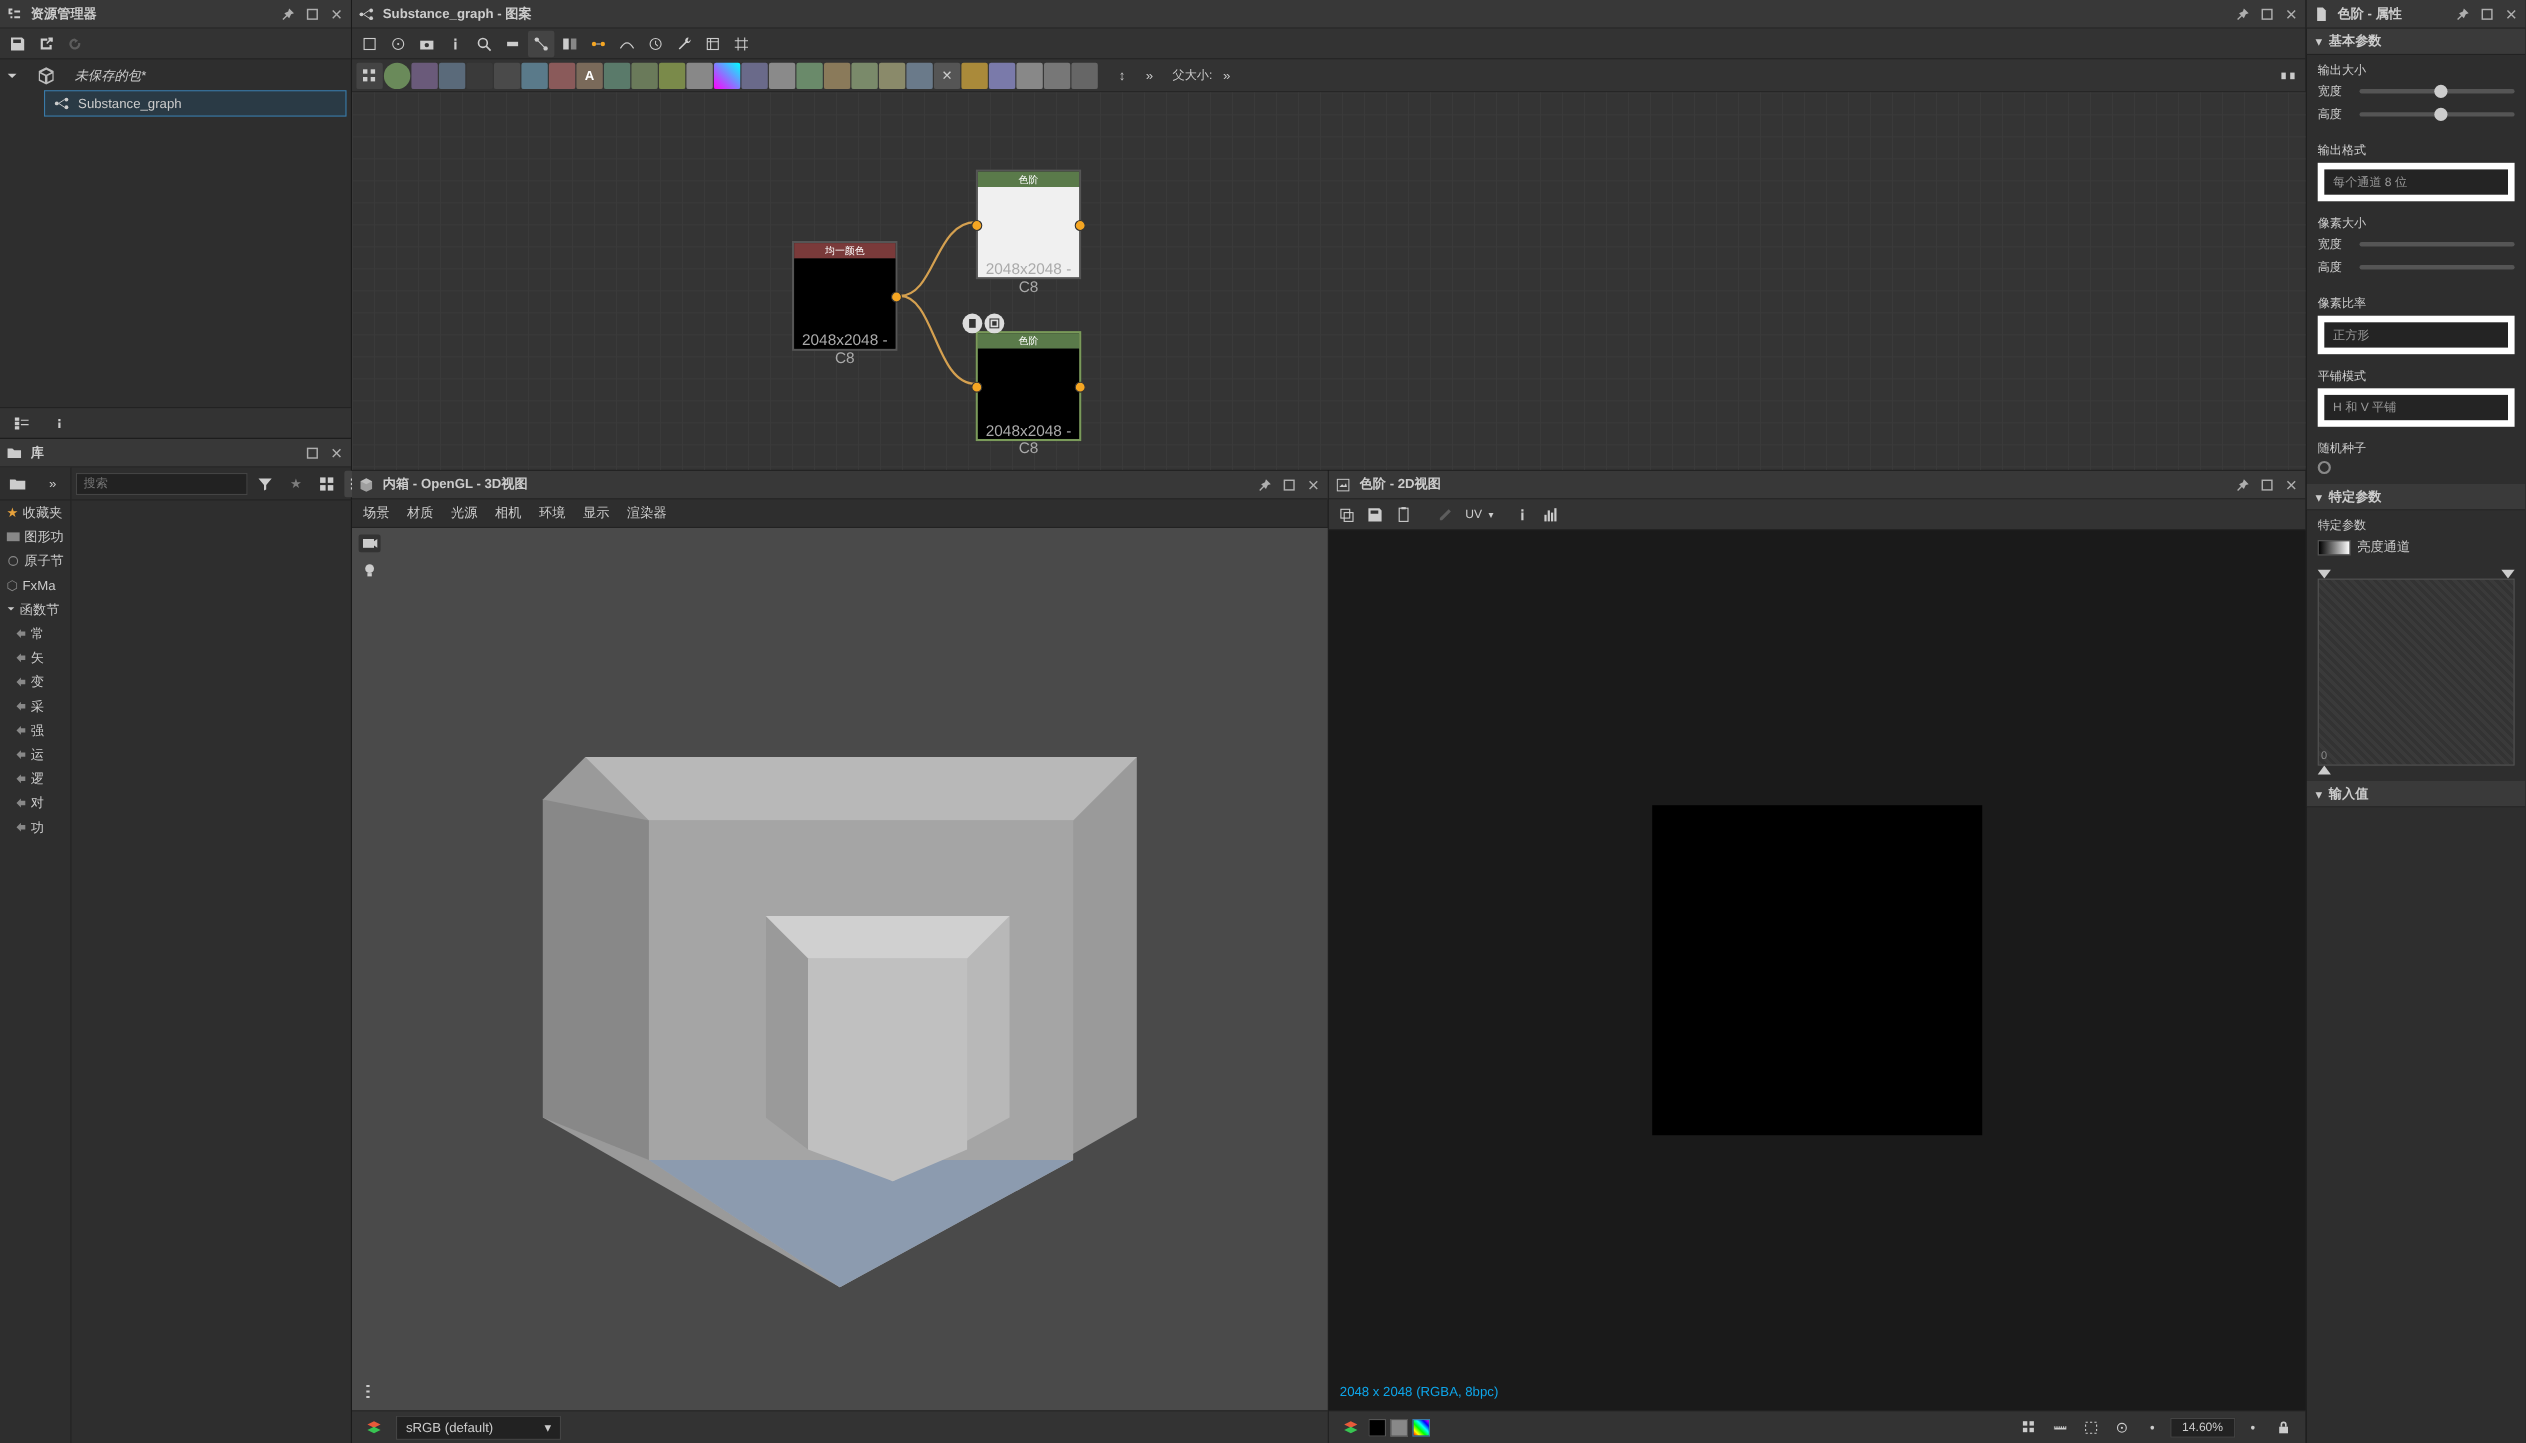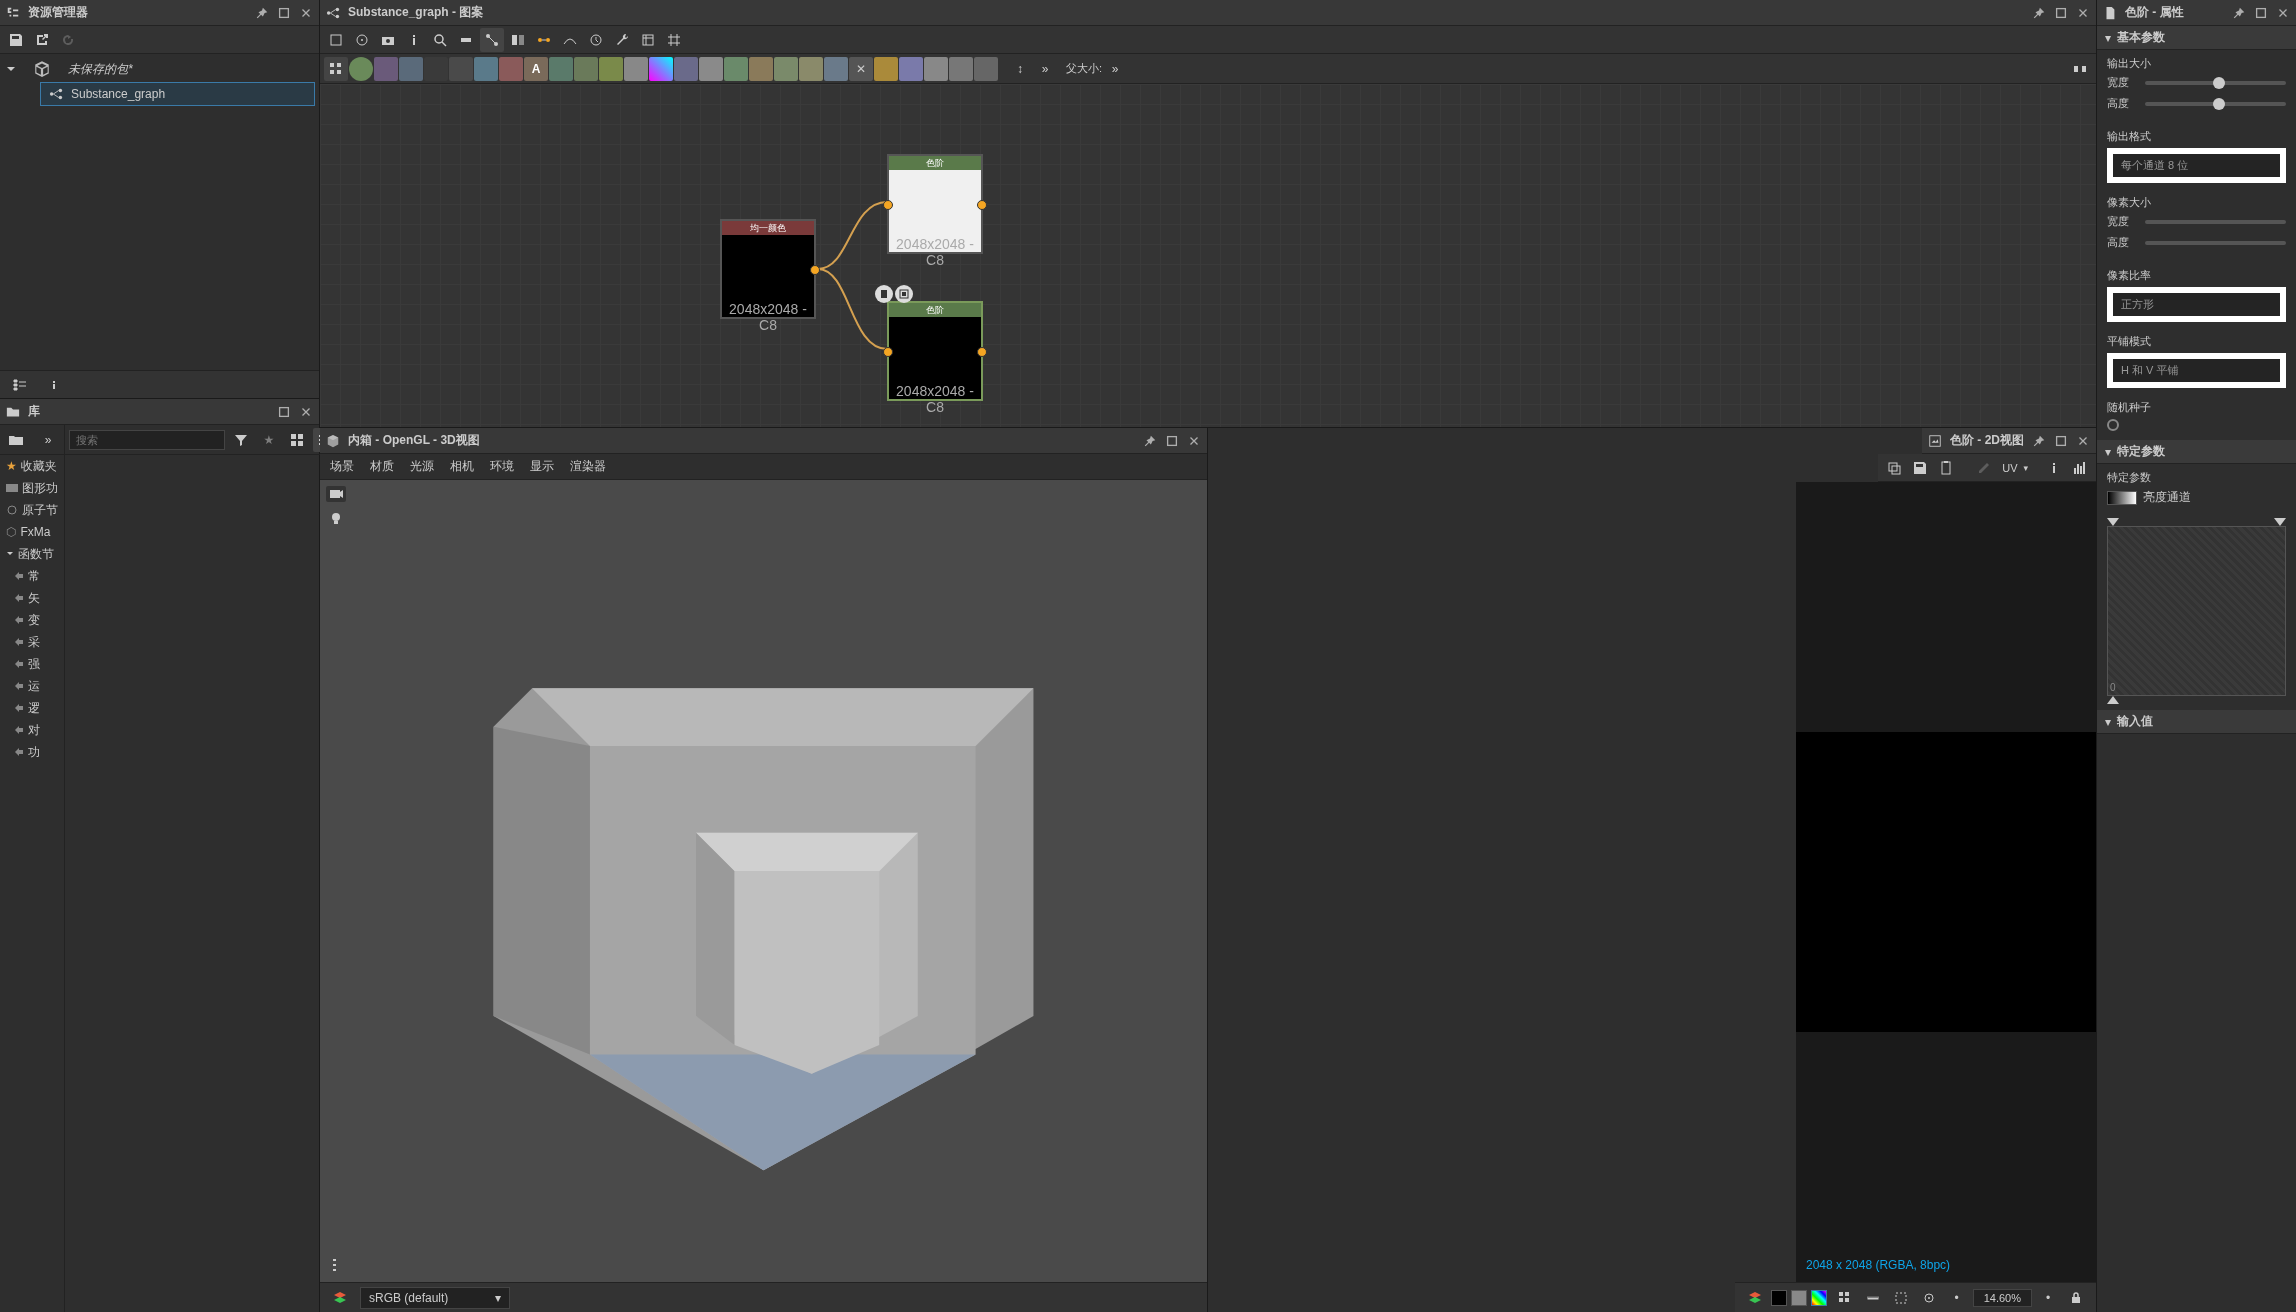--- a/index.html
+++ b/index.html
@@ -48,21 +48,21 @@
 
 .view3d { display: flex; flex-direction: column; background: #2e2e2e; border-right: 1px solid #1a1a1a; }
 .menu-bar { height: 26px; display: flex; align-items: center; gap: 16px; padding: 0 10px; border-bottom: 1px solid #222; }
 .menu-item { cursor: pointer; font-size: 12px; }
 .view3d-body { flex: 1; position: relative; background: #4a4a4a; }
 .view3d-footer { height: 30px; background: #333; display: flex; align-items: center; padding: 0 8px; gap: 8px; border-top: 1px solid #222; }
 .combo { background: #222; border: 1px solid #444; height: 22px; padding: 0 8px; display: flex; align-items: center; gap: 6px; min-width: 150px; justify-content: space-between; cursor: pointer; }
 .side-icons { position: absolute; left: 6px; top: 6px; display: flex; flex-direction: column; gap: 6px; }
 
 
-.view2d { display: flex; flex-direction: column; background: #2e2e2e; align-items: flex-end; }
+.view2d { display: flex; flex-direction: column; background: #2e2e2e; }
 .view2d-body { flex: 1; position: relative; background: #1a1a1a; display: flex; align-items: center; justify-content: center; }
 .view2d-canvas { background: #000; }
 .view2d-info { position: absolute; left: 10px; bottom: 10px; font-size: 12px; color: #0ea5e9; }
 .view2d-footer { height: 30px; background: #333; display: flex; align-items: center; padding: 0 8px; gap: 6px; border-top: 1px solid #222; justify-content: space-between; }
 .zoom-box { background: #222; border: 1px solid #444; padding: 2px 10px; font-size: 11px; }
 
 
 .right-col { display: flex; flex-direction: column; background: #2e2e2e; border-left: 1px solid #1a1a1a; }
 .props-body { flex: 1; overflow-y: auto; }
 .section-hdr { height: 24px; background: #3a3a3a; display: flex; align-items: center; padding: 0 8px; gap: 6px; cursor: pointer; border-bottom: 1px solid #222; }

